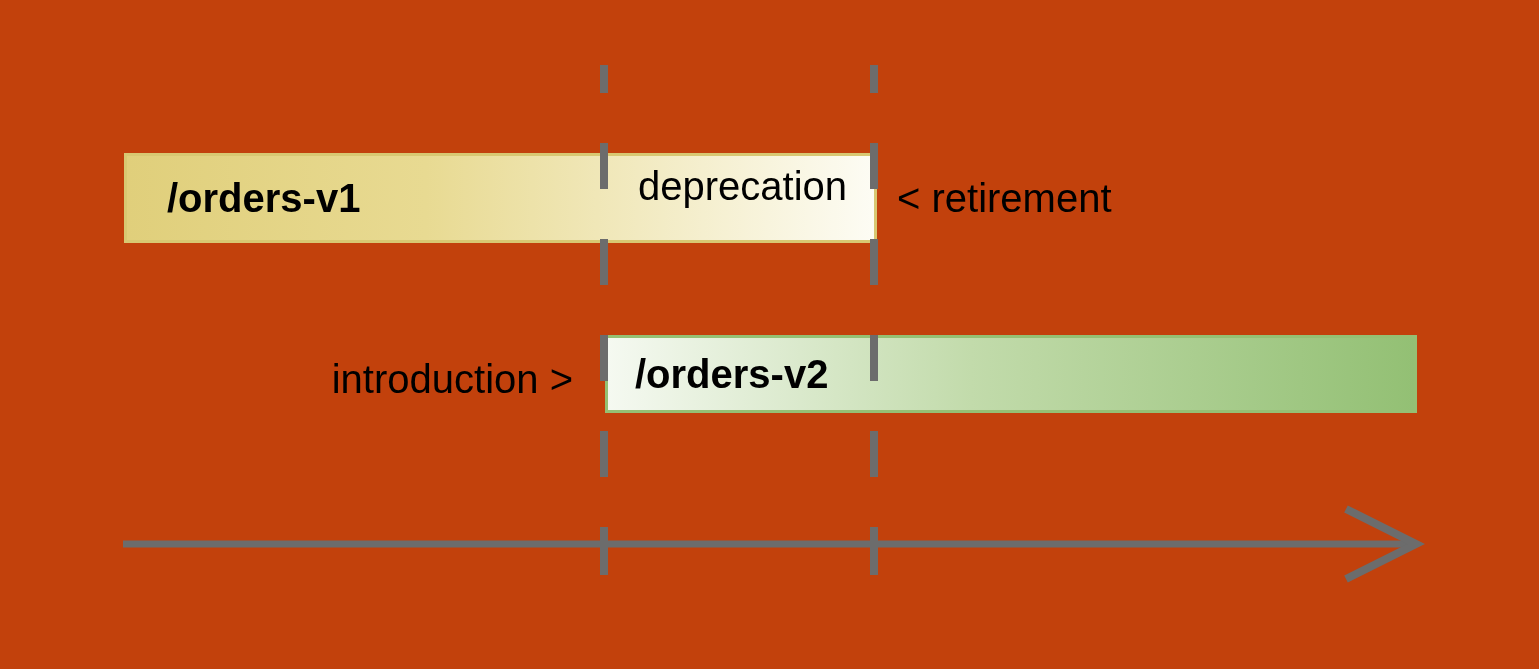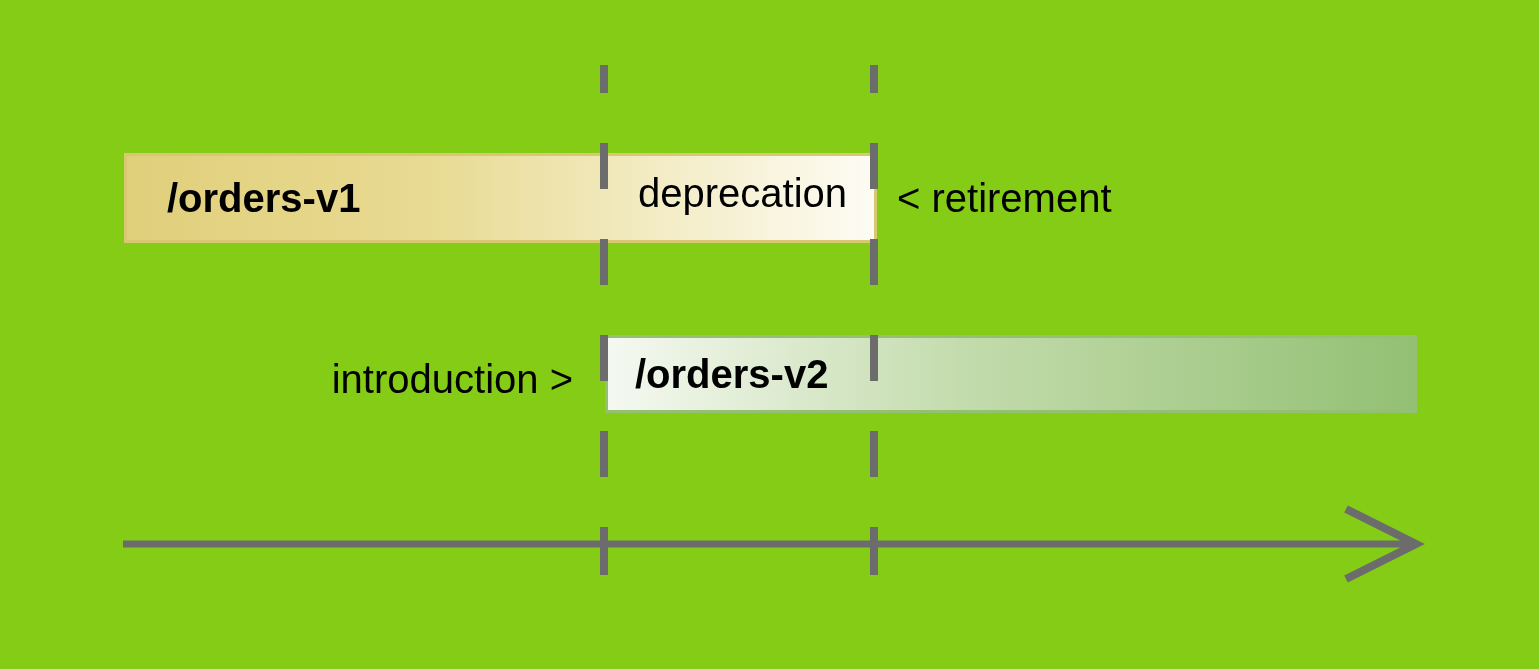--- a/index.html
+++ b/index.html
@@ -4,21 +4,21 @@
 <style>
   html, body {
     margin: 0;
     padding: 0;
     background: #ffffff;
   }
   .canvas {
     position: relative;
     width: 1539px;
     height: 669px;
-    background: #84cc16;
+    background: #c2410c;
     overflow: hidden;
     font-family: "Liberation Sans", sans-serif;
     color: #000000;
   }
 
   
   .bar {
     position: absolute;
     box-sizing: border-box;
     display: flex;
@@ -54,21 +54,21 @@
   .float-label {
     position: absolute;
     display: flex;
     align-items: center;
     font-size: 40px;
     white-space: nowrap;
     z-index: 2;
   }
   .label-deprecation {
     left: 638px;
-    top: 160px;
+    top: 153px;
     height: 66px;
   }
   .label-retirement {
     left: 897px;
     top: 153px;
     height: 90px;
   }
   .label-introduction {
     right: 966px;
     top: 335px;

